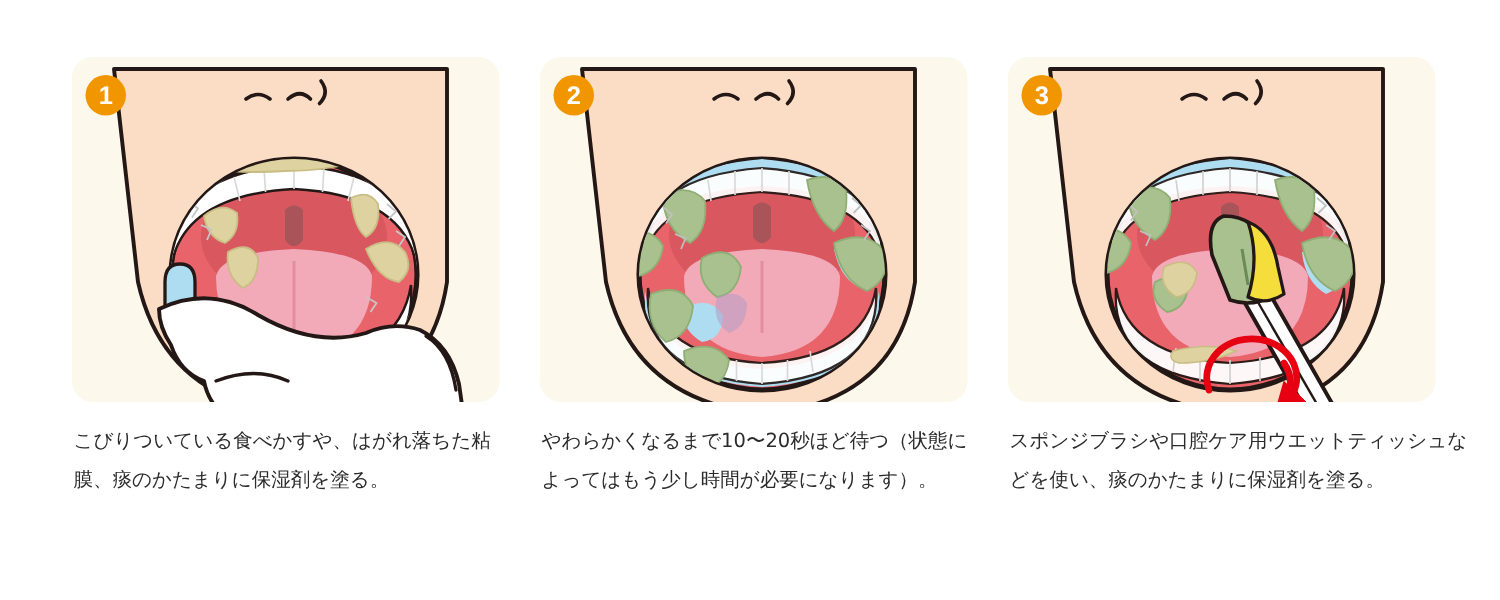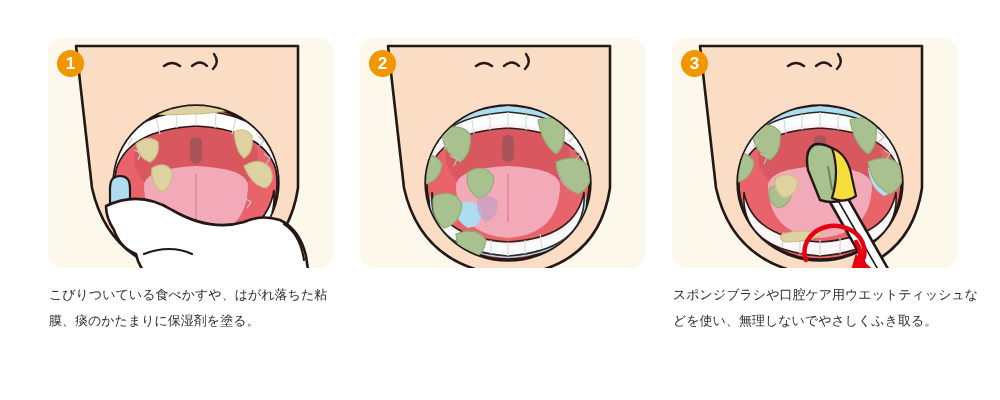--- a/index.html
+++ b/index.html
@@ -224,20 +224,21 @@
               <path d="M 214 112 l 6 4 l -4 6"></path>
             </g>
 
             <path d="M 118 160 Q 132 154 138 164 Q 138 180 126 184 Q 114 176 118 160 Z" fill="#b59ac5" opacity="0.55"></path>
           </g>
         </g>
       </svg>
       <div class="badge">2</div>
     </div>
   </div>
+  <div class="caption cap-2">やわらかくなるまで10〜20秒ほど待つ（状態によってはもう少し時間が必要になります）。</div>
 
   <div class="step step-3">
     <div class="panel">
       <svg width="285" height="230" viewBox="0 0 285 230" xmlns="http://www.w3.org/2000/svg">
         <defs>
           <clipPath id="p3clip">
               <rect x="0" y="0" width="285" height="230" rx="14" ry="14"></rect>
             </clipPath>
           <clipPath id="mouth3">
               <ellipse cx="148" cy="145" rx="82" ry="77"></ellipse>
@@ -312,15 +313,15 @@
 
           <g fill="none" stroke="#e60012" stroke-width="4.5" stroke-linecap="round">
             <path d="M 134 222 A 30 26 0 1 1 186 230" marker-end="url(#arrowhead3)"></path>
             <path d="M 184 204 A 30 26 0 0 1 140 238" marker-end="url(#arrowhead3)"></path>
           </g>
         </g>
       </svg>
       <div class="badge">3</div>
     </div>
   </div>
-  <div class="caption cap-3">スポンジブラシや口腔ケア用ウエットティッシュなどを使い、無理しないでやさしくふき取る。</div>
+  <div class="caption cap-3">スポンジブラシや口腔ケア用ウエットティッシュなどを使い、痰のかたまりに保湿剤を塗る。</div>
 
 </div>
 
 </body></html>

